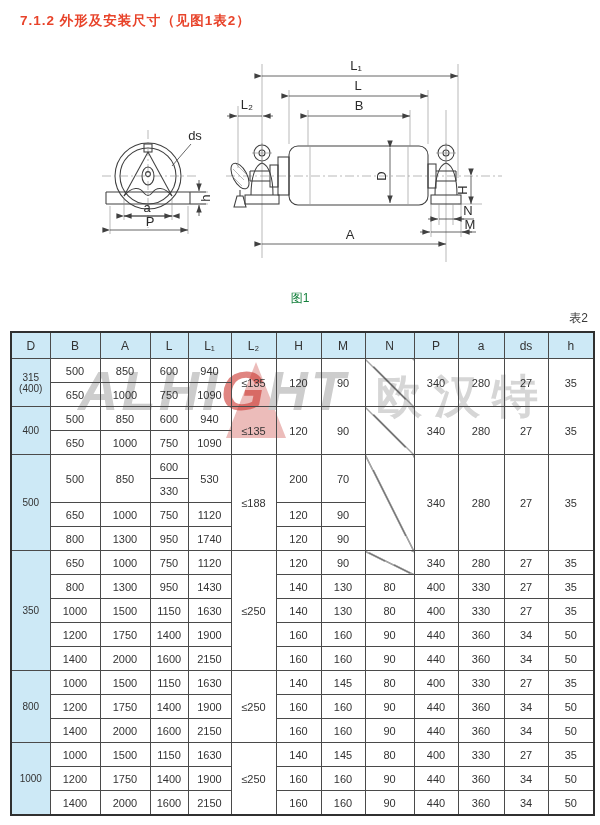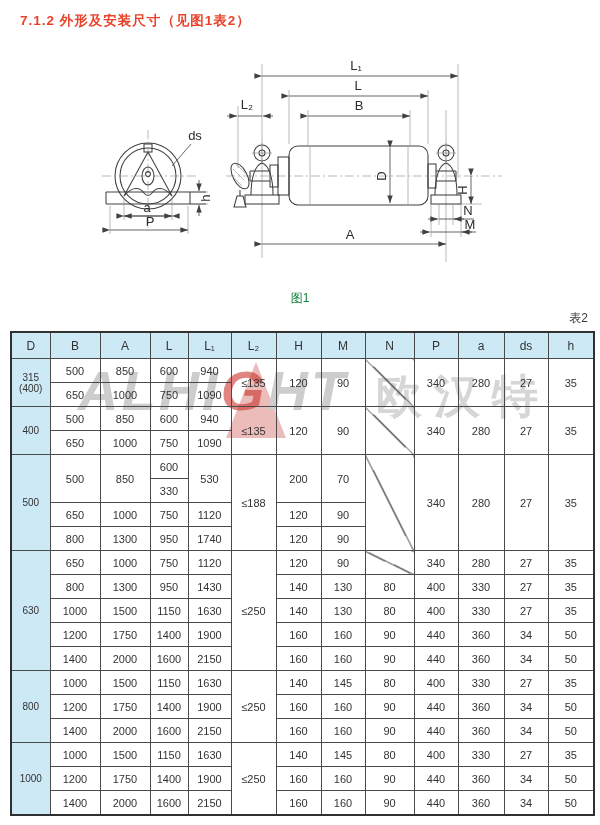--- a/index.html
+++ b/index.html
@@ -304,21 +304,21 @@
       <tr>
         <td>800</td>
         <td>1300</td>
         <td>950</td>
         <td>1740</td>
         <td>120</td>
         <td>90</td>
       </tr>
 
       <tr>
-        <td class="dcol" rowspan="5">630</td>
+        <td class="dcol" rowspan="5">350</td>
         <td>650</td>
         <td>1000</td>
         <td>750</td>
         <td>1120</td>
         <td rowspan="5">≤250</td>
         <td>120</td>
         <td>90</td>
         <td class="diag"></td>
         <td>340</td>
         <td>280</td>

